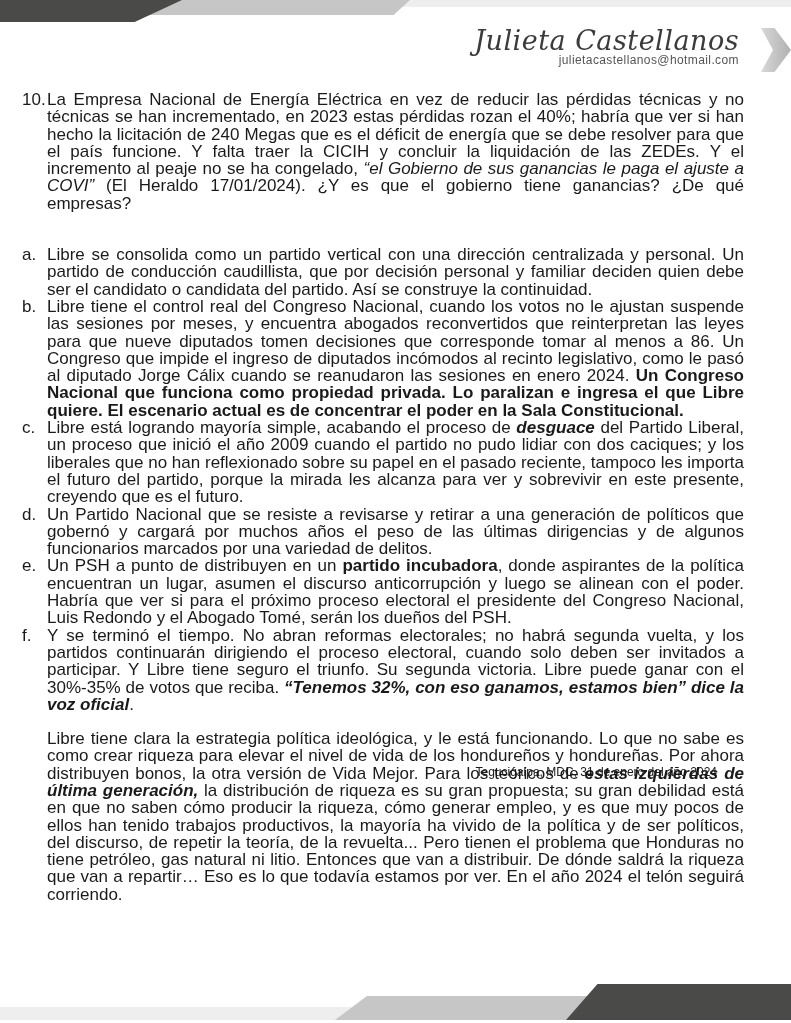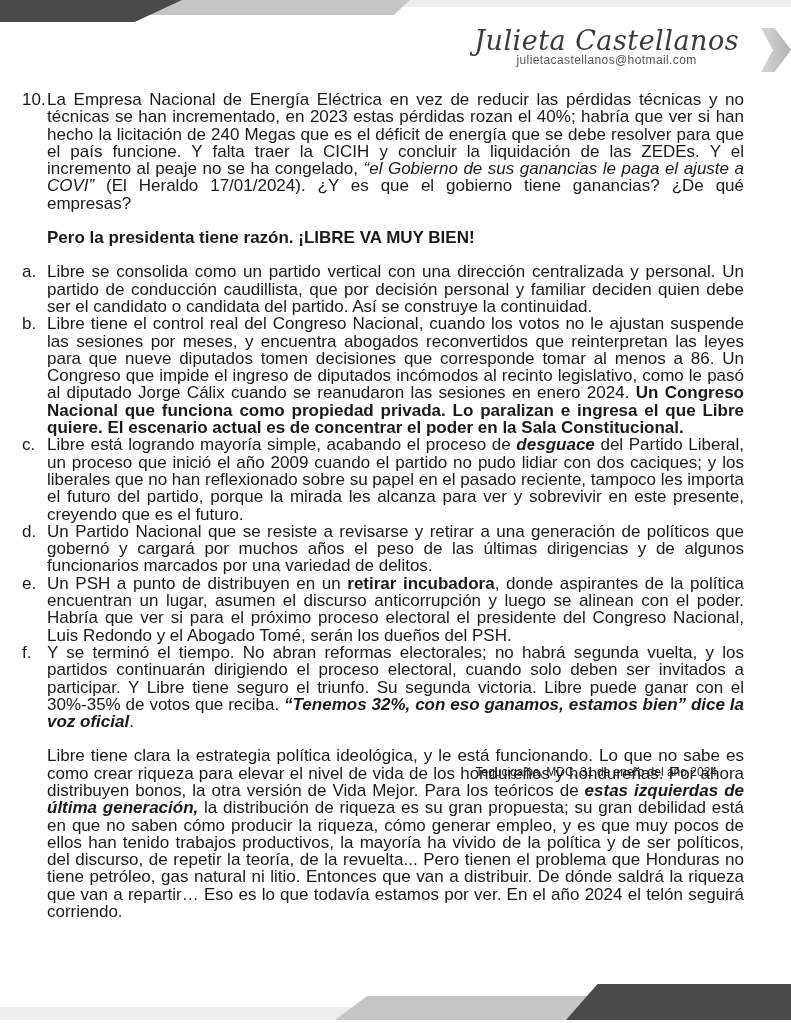--- a/index.html
+++ b/index.html
@@ -9,21 +9,21 @@
     .top-light { left: 0; top: 0; width: 791px; height: 7px; background: #eeeeee; }
     .top-mid { left: 0; top: 0; width: 410px; height: 15px; background: #c6c6c6;
       clip-path: polygon(0 0, 100% 0, 96% 100%, 0 100%); }
     .top-dark { left: 0; top: 0; width: 182px; height: 22px; background: #4a4a48;
       clip-path: polygon(0 0, 100% 0, 74% 100%, 0 100%); }
     .bot-light { left: 0; top: 1007px; width: 791px; height: 13px; background: #eeeeee; }
     .bot-mid { left: 335px; top: 996px; width: 456px; height: 24px; background: #c6c6c6;
       clip-path: polygon(7% 0, 100% 0, 100% 100%, 0 100%); }
     .bot-dark { left: 566px; top: 984px; width: 225px; height: 36px; background: #4a4a48;
       clip-path: polygon(14% 0, 100% 0, 100% 100%, 0 100%); }
-    .brand { position: absolute; right: 52px; top: 26px; text-align: center; }
+    .brand { position: absolute; right: 52px; top: 26px; text-align: right; }
     .brand-name { font-family: "DejaVu Serif", serif; font-style: italic; font-size: 27px;
       color: #3b3b3b; letter-spacing: 0.5px; line-height: 30px; }
     .brand-email { font-size: 12px; color: #555; letter-spacing: 0.4px; line-height: 13px; margin-top: -2px; }
     .chevron { position: absolute; right: 0; top: 28px; width: 30px; height: 44px;
       background: linear-gradient(90deg, #d8d8d8, #b0b0b0);
       clip-path: polygon(0 0, 45% 0, 100% 50%, 45% 100%, 0 100%, 40% 50%); }
     .content { position: absolute; left: 22px; top: 91px; width: 722px; font-size: 17px; line-height: 17.3px; }
     .item { display: flex; text-align: justify; }
     .marker { width: 25px; flex: none; }
     .text { flex: 1; }
@@ -43,42 +43,41 @@
   <div class="brand-email">julietacastellanos@hotmail.com</div>
 </div>
 <div class="chevron"></div>
 
 <div class="content">
   <div class="item">
     <span class="marker">10.</span>
     <span class="text"><span>La Empresa Nacional de Energía Eléctrica en vez de reducir las pérdidas técnicas y no técnicas se han incrementado, en 2023 estas pérdidas rozan el 40%; habría que ver si han hecho la licitación de 240 Megas que es el déficit de energía que se debe resolver para que el país funcione. Y falta traer la CICIH y concluir la liquidación de las ZEDEs. Y el incremento al peaje no se ha congelado, </span><em>“el Gobierno de sus ganancias le paga el ajuste a COVI”</em><span> (El Heraldo 17/01/2024). ¿Y es que el gobierno tiene ganancias? ¿De qué empresas?</span></span>
   </div>
   <div class="gap"></div>
-  <div class="para"><strong>Pero la presidenta tiene razón. ¡LIBRE VA MUY BIEN!</strong></div>
   <div class="gap"></div>
 
   <div class="item">
     <span class="marker">a.</span>
     <span class="text">Libre se consolida como un partido vertical con una dirección centralizada y personal. Un partido de conducción caudillista, que por decisión personal y familiar deciden quien debe ser el candidato o candidata del partido. Así se construye la continuidad.</span>
   </div>
   <div class="item">
     <span class="marker">b.</span>
     <span class="text"><span>Libre tiene el control real del Congreso Nacional, cuando los votos no le ajustan suspende las sesiones por meses, y encuentra abogados reconvertidos que reinterpretan las leyes para que nueve diputados tomen decisiones que corresponde tomar al menos a 86. Un Congreso que impide el ingreso de diputados incómodos al recinto legislativo, como le pasó al diputado Jorge Cálix cuando se reanudaron las sesiones en enero 2024. </span><strong>Un Congreso Nacional que funciona como propiedad privada. Lo paralizan e ingresa el que Libre quiere. El escenario actual es de concentrar el poder en la Sala Constitucional.</strong></span>
   </div>
   <div class="item">
     <span class="marker">c.</span>
     <span class="text"><span>Libre está logrando mayoría simple, acabando el proceso de </span><strong><em>desguace</em></strong><span> del Partido Liberal, un proceso que inició el año 2009 cuando el partido no pudo lidiar con dos caciques; y los liberales que no han reflexionado sobre su papel en el pasado reciente, tampoco les importa el futuro del partido, porque la mirada les alcanza para ver y sobrevivir en este presente, creyendo que es el futuro.</span></span>
   </div>
   <div class="item">
     <span class="marker">d.</span>
     <span class="text">Un Partido Nacional que se resiste a revisarse y retirar a una generación de políticos que gobernó y cargará por muchos años el peso de las últimas dirigencias y de algunos funcionarios marcados por una variedad de delitos.</span>
   </div>
   <div class="item">
     <span class="marker">e.</span>
-    <span class="text"><span>Un PSH a punto de distribuyen en un </span><strong>retirar incubadora</strong><span>, donde aspirantes de la política encuentran un lugar, asumen el discurso anticorrupción y luego se alinean con el poder. Habría que ver si para el próximo proceso electoral el presidente del Congreso Nacional, Luis Redondo y el Abogado Tomé, serán los dueños del PSH.</span></span>
+    <span class="text"><span>Un PSH a punto de distribuyen en un </span><strong>partido incubadora</strong><span>, donde aspirantes de la política encuentran un lugar, asumen el discurso anticorrupción y luego se alinean con el poder. Habría que ver si para el próximo proceso electoral el presidente del Congreso Nacional, Luis Redondo y el Abogado Tomé, serán los dueños del PSH.</span></span>
   </div>
   <div class="item">
     <span class="marker">f.</span>
     <span class="text"><span> Y se terminó el tiempo. No abran reformas electorales; no habrá segunda vuelta, y los partidos continuarán dirigiendo el proceso electoral, cuando solo deben ser invitados a participar. Y Libre tiene seguro el triunfo. Su segunda victoria. Libre puede ganar con el 30%-35% de votos que reciba. </span><strong><em>“Tenemos 32%, con eso ganamos, estamos bien” dice la voz oficial</em></strong><span>.</span></span>
   </div>
   <div class="gap"></div>
   <div class="para"><span>Libre tiene clara la estrategia política ideológica, y le está funcionando.  Lo que no sabe es como crear riqueza para elevar el nivel de vida de los hondureños y hondureñas. Por ahora distribuyen bonos, la otra versión de Vida Mejor. Para los teóricos de </span><strong><em>estas izquierdas de última generación,</em></strong><span> la distribución de riqueza es su gran propuesta; su gran debilidad está en que no saben cómo producir la riqueza, cómo generar empleo, y es que muy pocos de ellos han tenido trabajos productivos, la mayoría ha vivido de la política y de ser políticos, del discurso, de repetir la teoría, de la revuelta... Pero tienen el problema que Honduras no tiene petróleo, gas natural ni litio. Entonces que van a distribuir. De dónde saldrá la riqueza que van a repartir… Eso es lo que todavía estamos por ver. En el año 2024 el telón seguirá corriendo.</span></div>
 </div>
 
 <div class="closing">Tegucigalpa, MDC, 31 de enero del año 2024</div>

